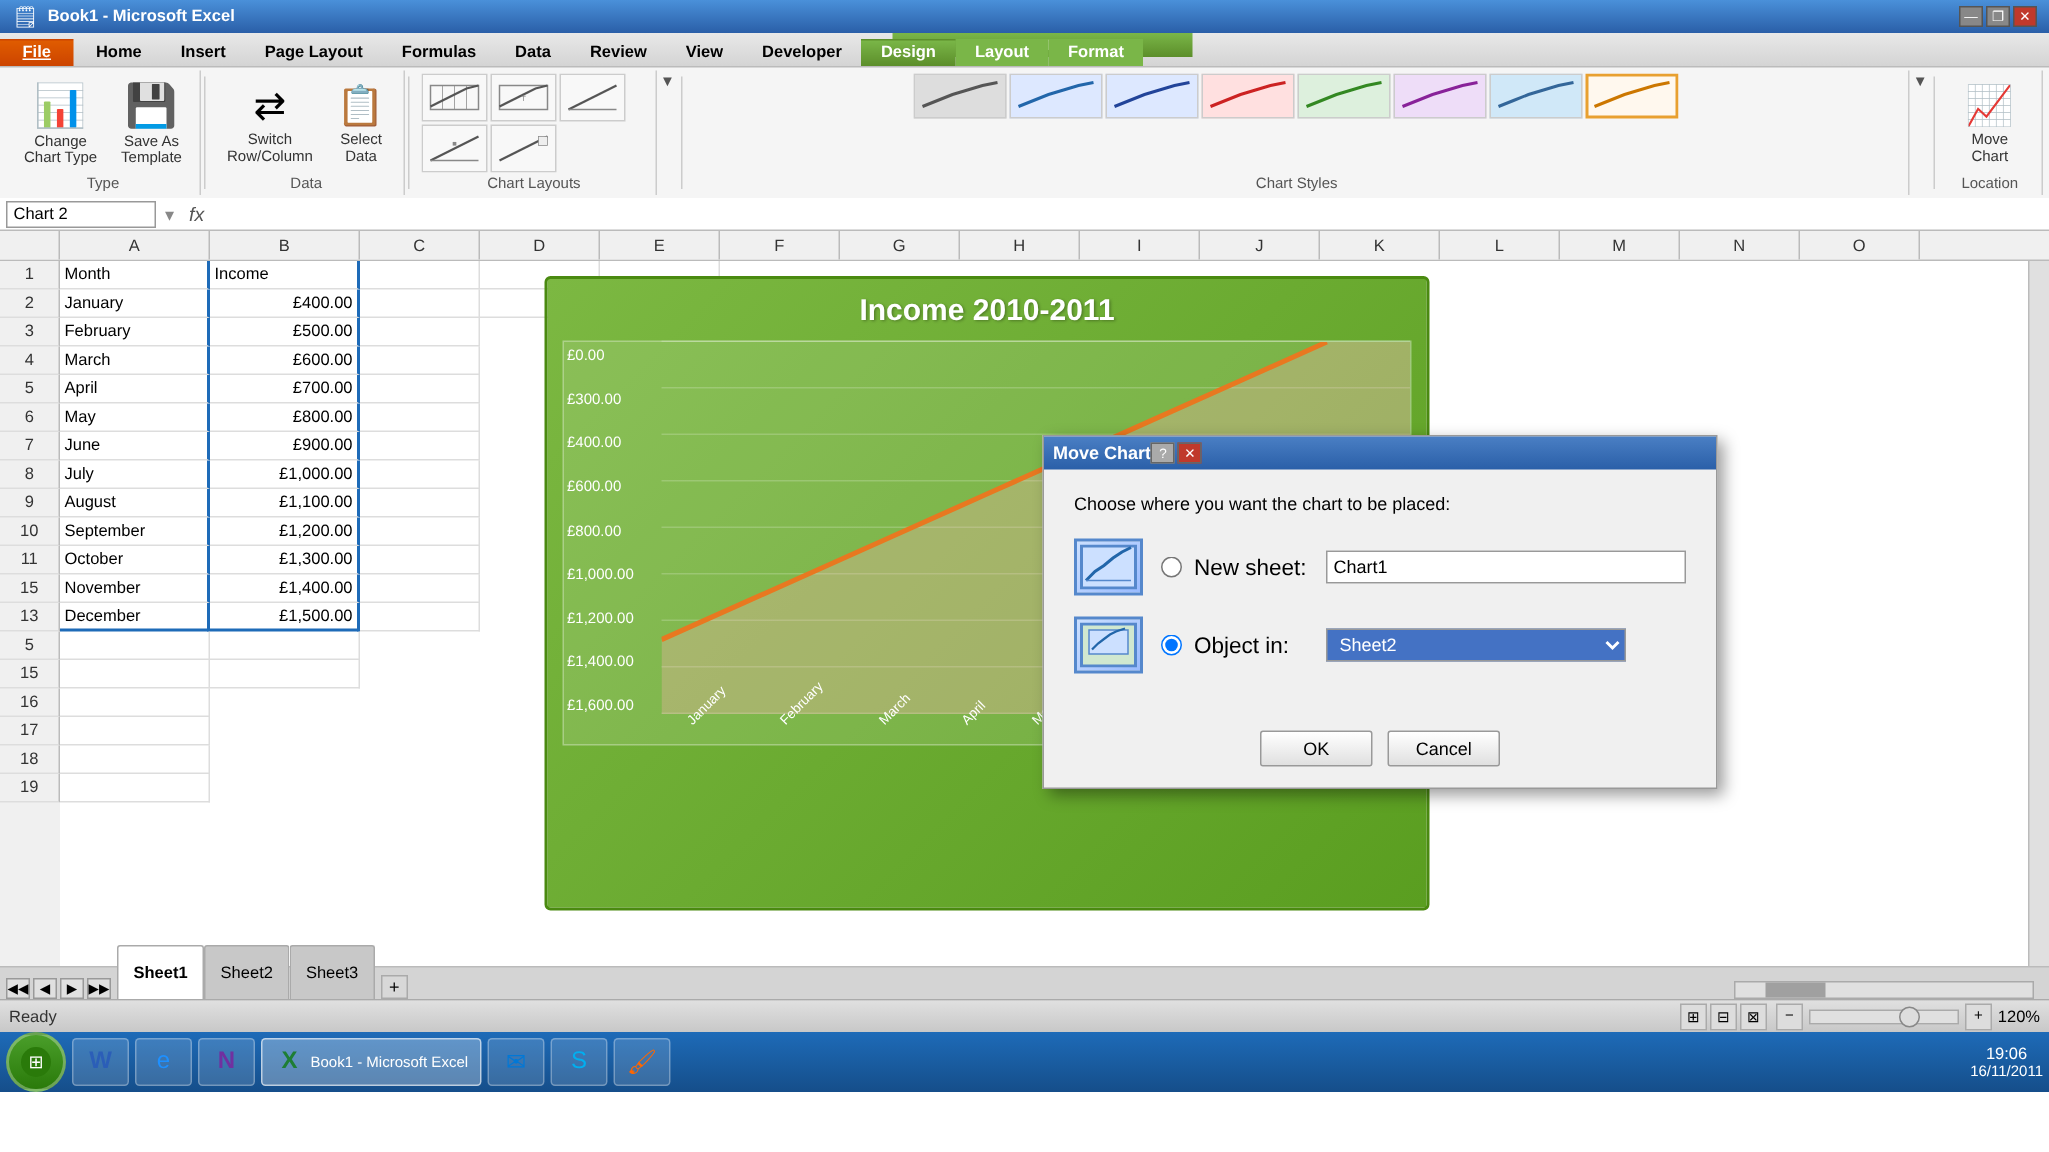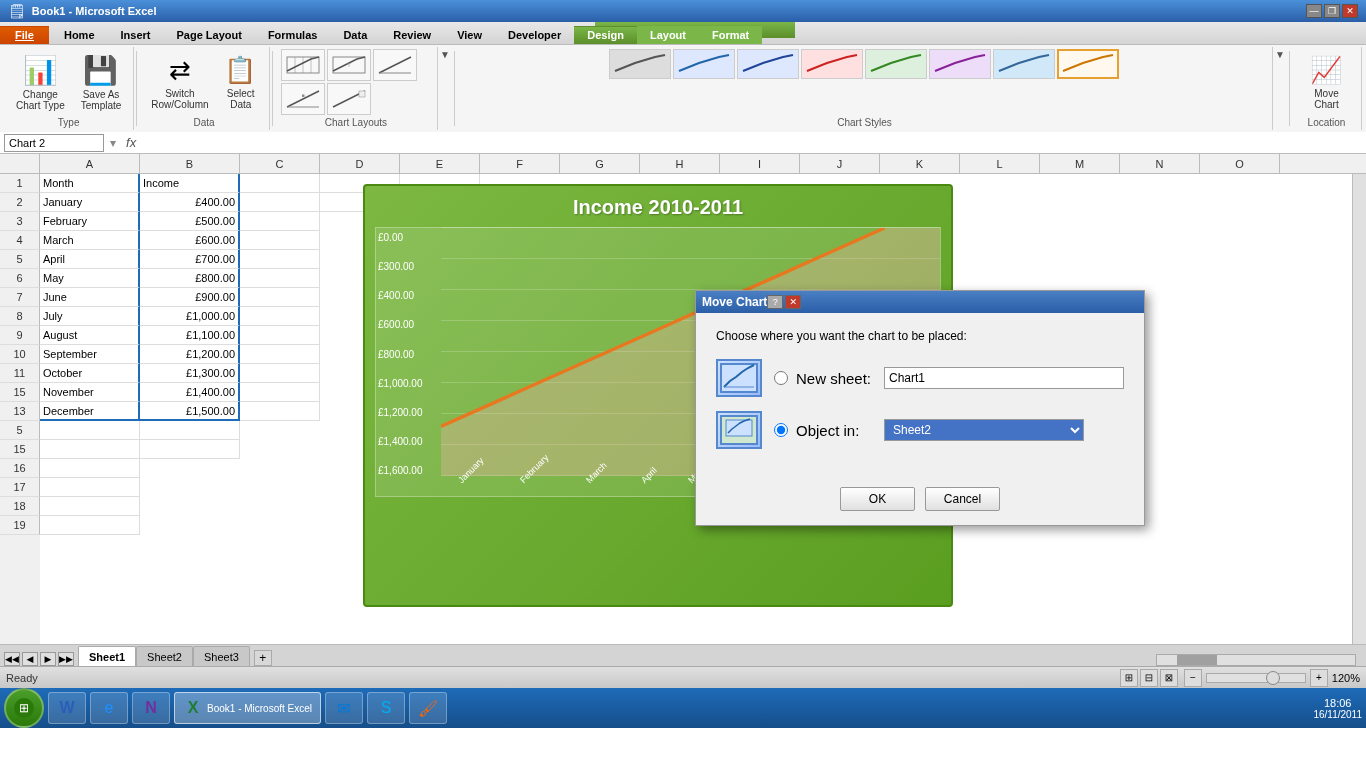--- a/index.html
+++ b/index.html
@@ -106,21 +106,21 @@
     .taskbar { height: 40px; background: linear-gradient(to bottom, #1e6bb8, #154e8a); display: flex; align-items: center; padding: 0 4px; gap: 4px; }
     .start-btn { background: linear-gradient(to bottom, #4a9e2a, #2a7a0a); border-radius: 50%; width: 40px; height: 40px; display: flex; align-items: center; justify-content: center; cursor: pointer; border: 2px solid rgba(255,255,255,0.3); }
     .taskbar-btn { height: 32px; padding: 0 8px; background: rgba(255,255,255,0.15); border: 1px solid rgba(255,255,255,0.3); border-radius: 3px; color: white; font-size: 11px; cursor: pointer; display: flex; align-items: center; gap: 4px; }
     .taskbar-icon { width: 20px; height: 20px; display: flex; align-items: center; justify-content: center; }
     .taskbar-right { margin-left: auto; display: flex; align-items: center; gap: 6px; color: white; font-size: 11px; }
 
     
     .sheet-tabs-area { height: 22px; background: #d4d4d4; display: flex; align-items: flex-end; border-top: 1px solid #bbb; }
     .sheet-nav { display: flex; align-items: center; gap: 2px; padding: 0 4px; }
     .sheet-nav-btn { width: 16px; height: 14px; border: 1px solid #999; background: #e0e0e0; display: flex; align-items: center; justify-content: center; font-size: 9px; cursor: pointer; }
-    .sheet-tab { height: 20px; padding: 0 10px; background: #c8c8c8; border: 1px solid #aaa; border-bottom: none; font-size: 11px; display: flex; align-items: center; cursor: pointer; border-radius: 2px 2px 0 0; }
+    .sheet-tab { height: 36px; padding: 0 10px; background: #c8c8c8; border: 1px solid #aaa; border-bottom: none; font-size: 11px; display: flex; align-items: center; cursor: pointer; border-radius: 2px 2px 0 0; }
     .sheet-tab.active { background: white; font-weight: bold; }
     .sheet-add-btn { width: 18px; height: 16px; border: 1px solid #aaa; background: #d8d8d8; display: flex; align-items: center; justify-content: center; font-size: 12px; cursor: pointer; margin-left: 4px; }
 
     
     .scrollbar-v { width: 14px; background: #e0e0e0; border-left: 1px solid #bbb; }
 
     .ribbon-separator { width: 1px; background: #ccc; margin: 4px 2px; align-self: stretch; }
 
     .dropdown-arrow { font-size: 10px; color: #555; cursor: pointer; padding: 2px; }
   </style>
@@ -556,21 +556,21 @@
     <div class="taskbar-icon" style="color:#0078d7;font-size:16px;">✉</div>
   </div>
   <div class="taskbar-btn">
     <div class="taskbar-icon" style="color:#00aff0;font-size:16px;">S</div>
   </div>
   <div class="taskbar-btn">
     <div class="taskbar-icon" style="color:#ff6600;font-size:16px;">🖌</div>
   </div>
   <div class="taskbar-right">
     <div style="display:flex;flex-direction:column;align-items:center;">
-      <span>18:06</span>
+      <span>19:06</span>
       <span style="font-size:10px;">16/11/2011</span>
     </div>
   </div>
 </div>
 
 <div class="modal">
   <div class="modal-titlebar">
     <span class="modal-title">Move Chart</span>
     <div class="modal-controls">
       <div class="modal-btn">?</div>

